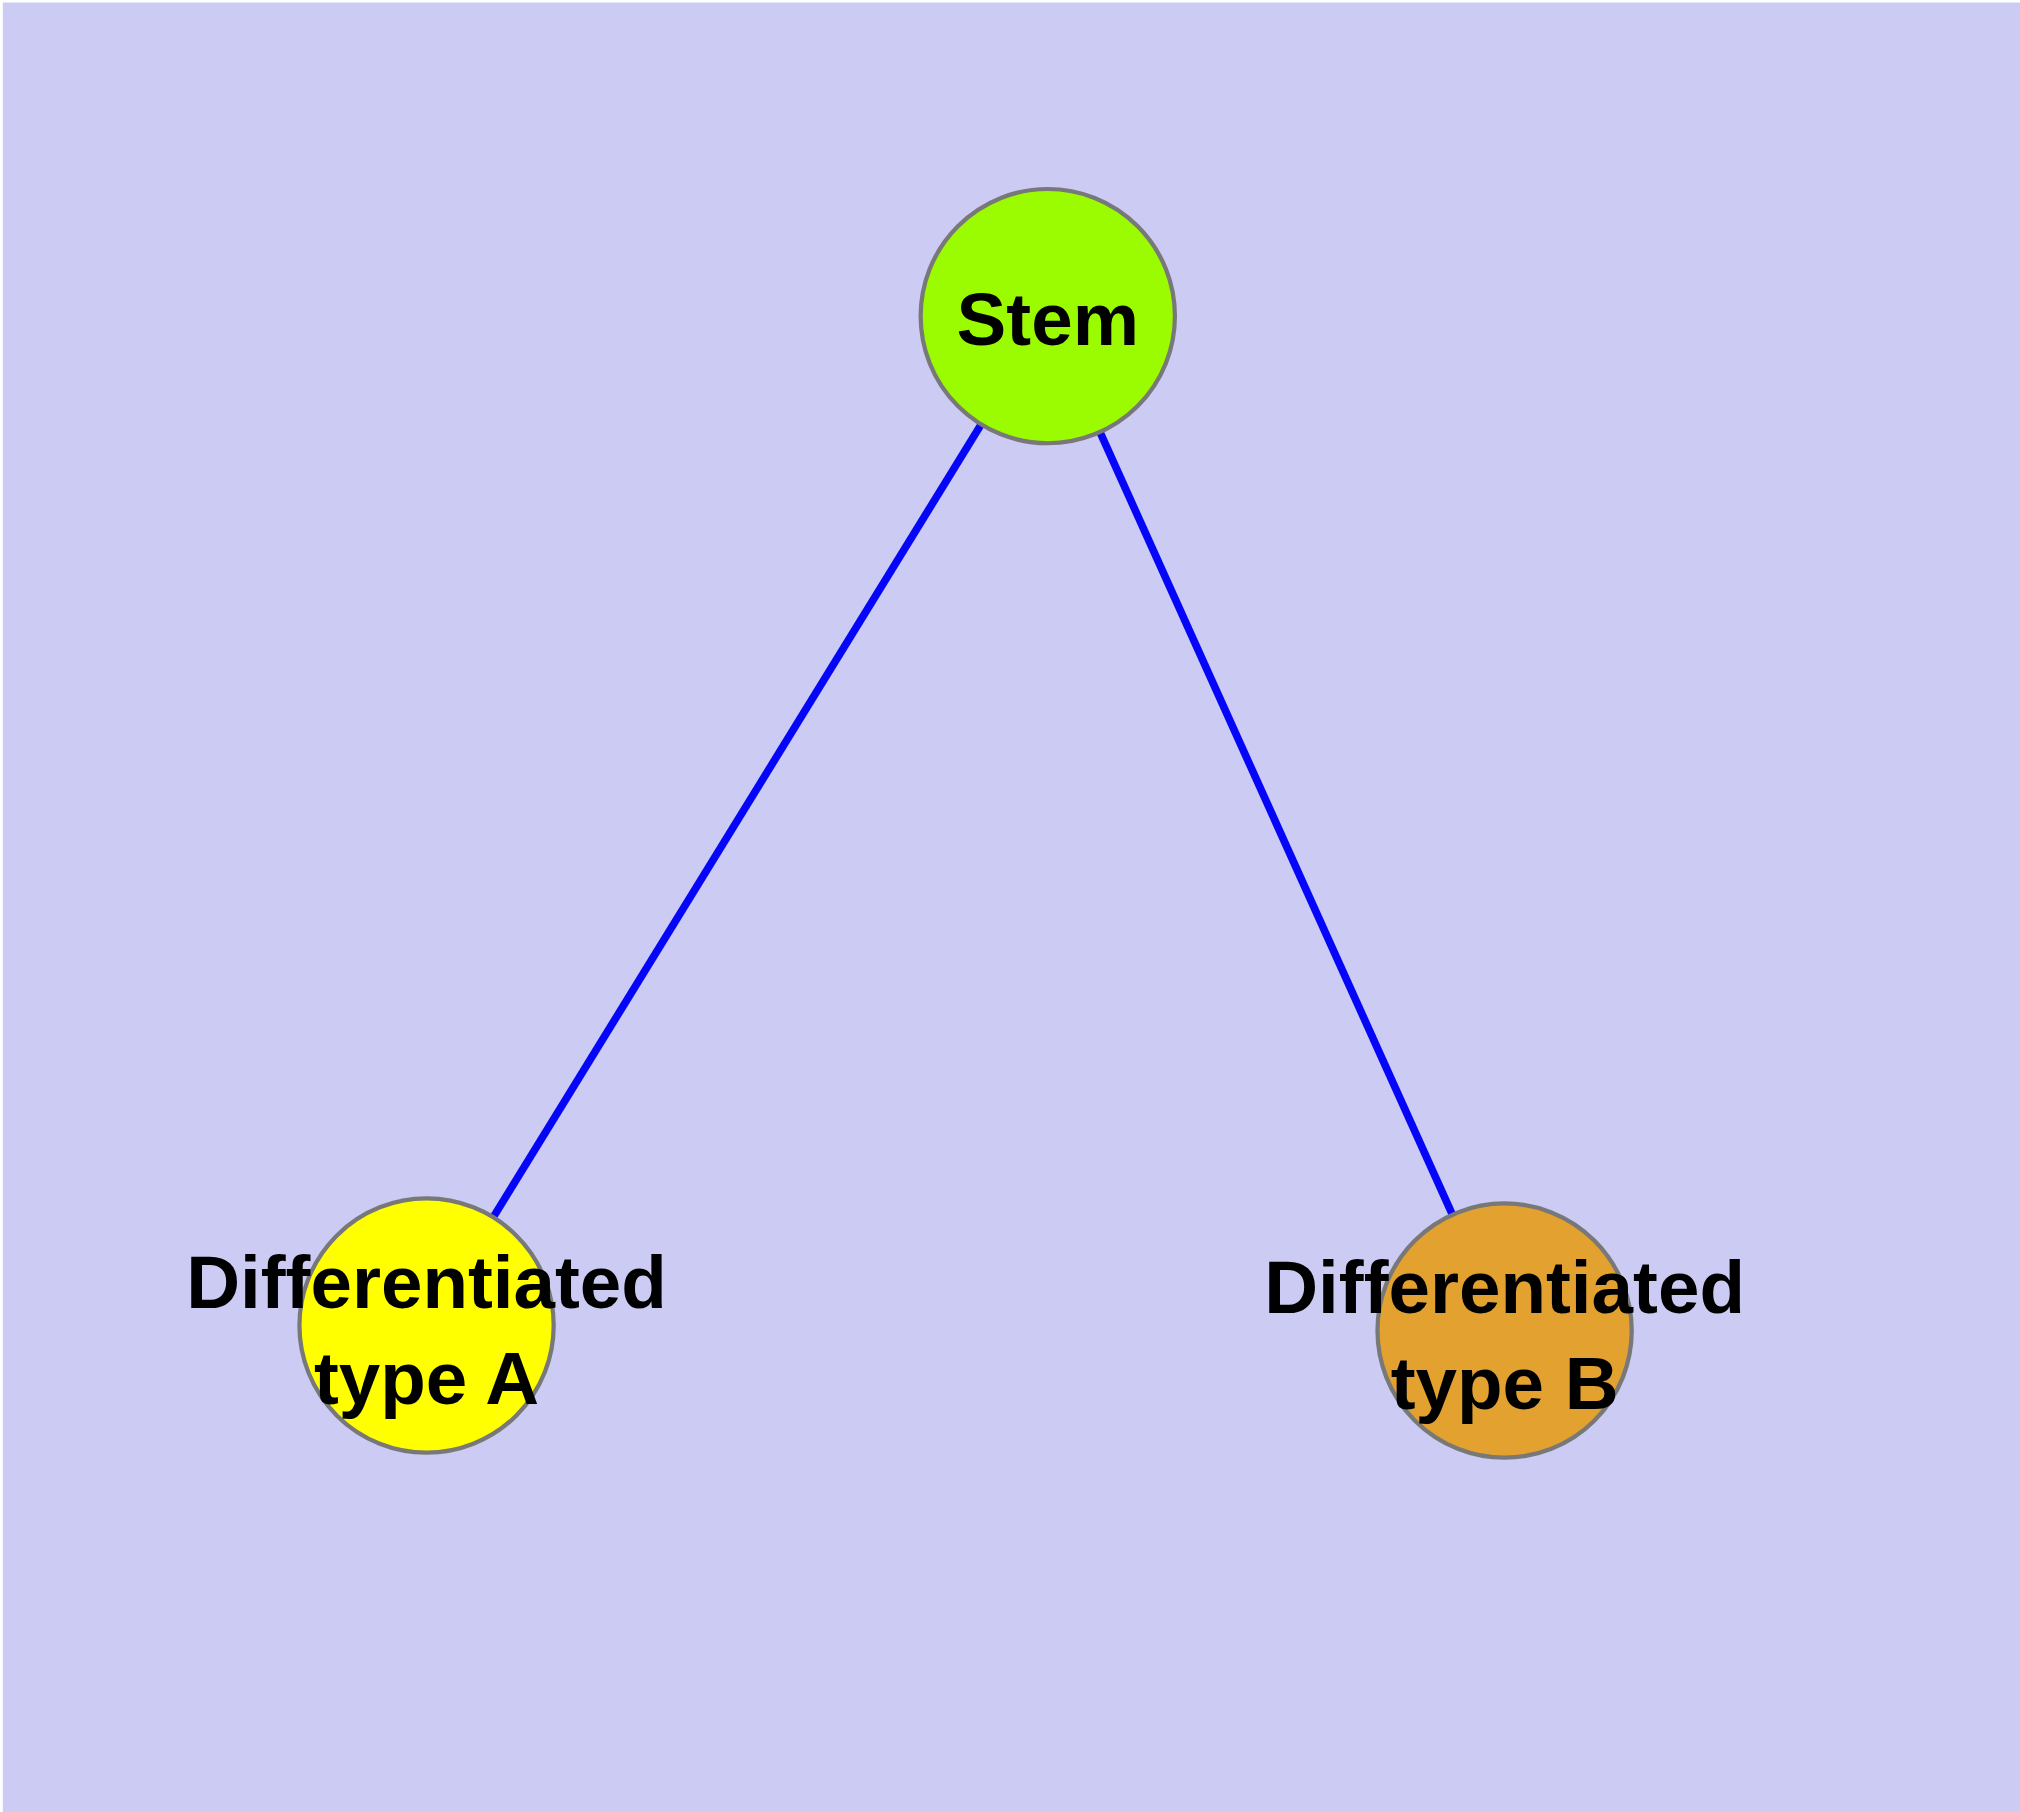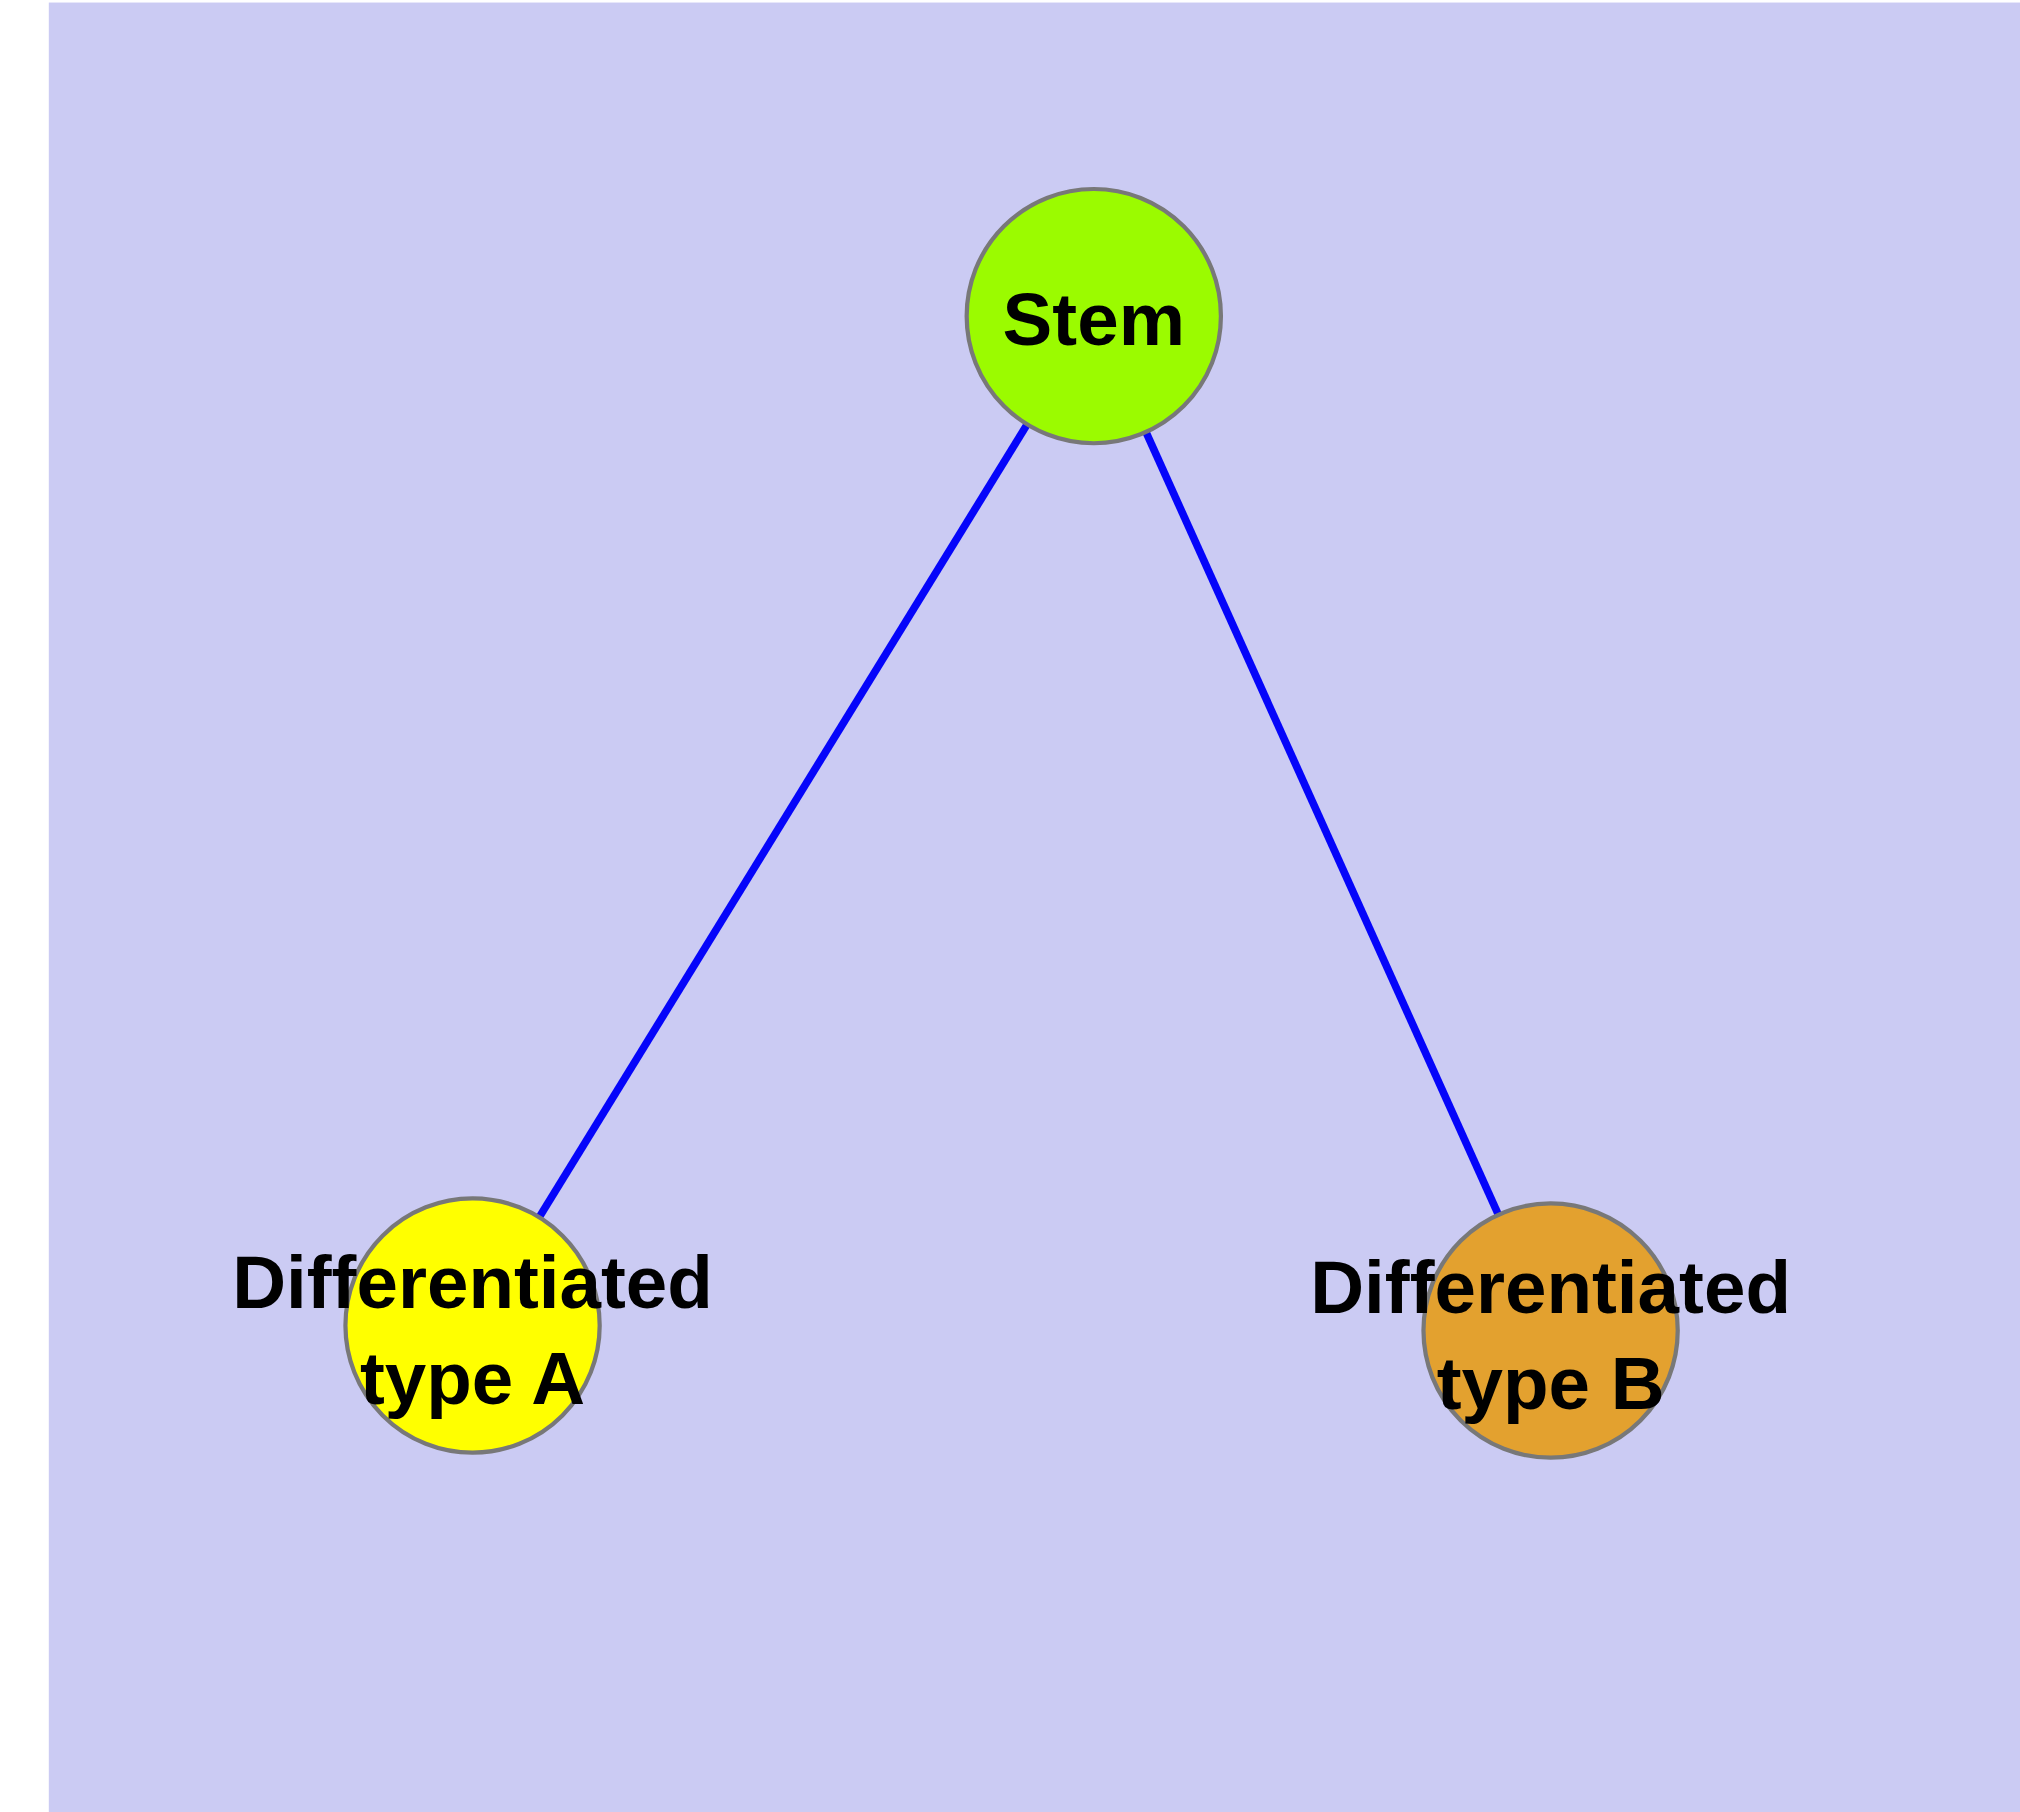--- a/index.html
+++ b/index.html
@@ -7,21 +7,20 @@
     padding: 0;
     background: #ffffff;
     width: 2021px;
     height: 1812px;
     overflow: hidden;
   }
   .diagram-wrap {
     width: 1664px;
     height: 1812px;
     position: relative;
-    padding-left: 46px;
   }
   svg {
     display: block;
   }
   .node-circle {
     stroke-width: 5px;
   }
   .edge-line {
     stroke-width: 9px;
     stroke-linecap: butt;

